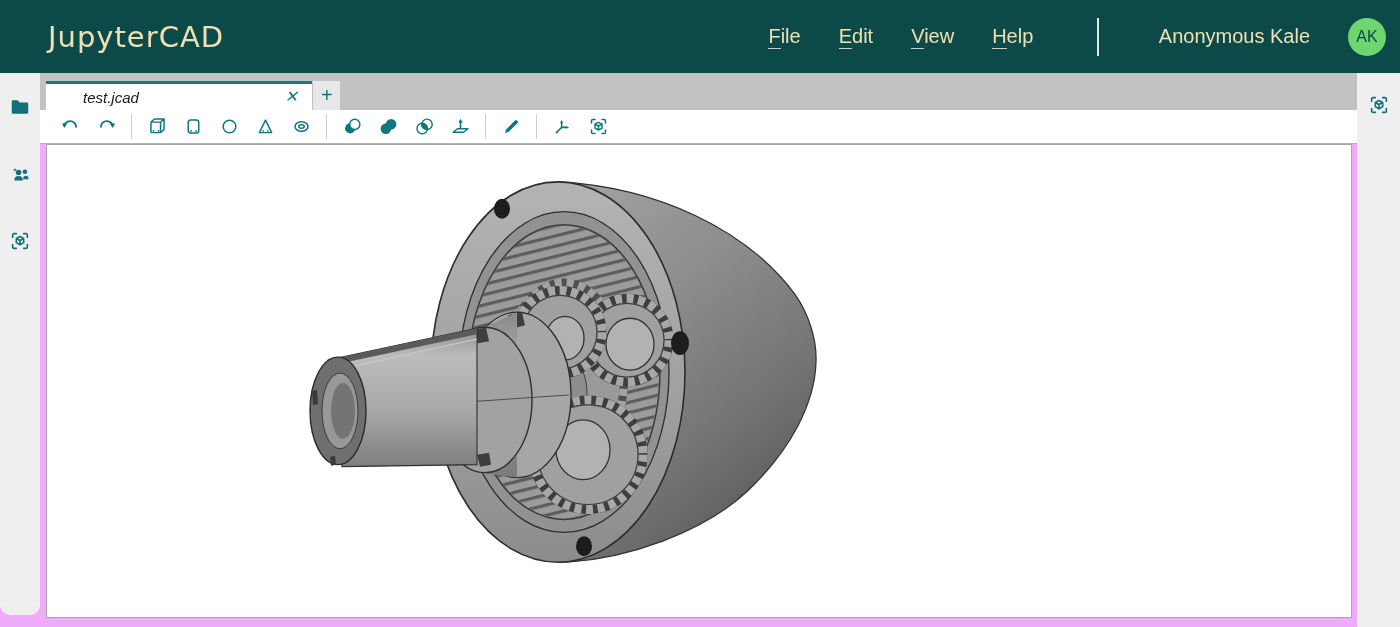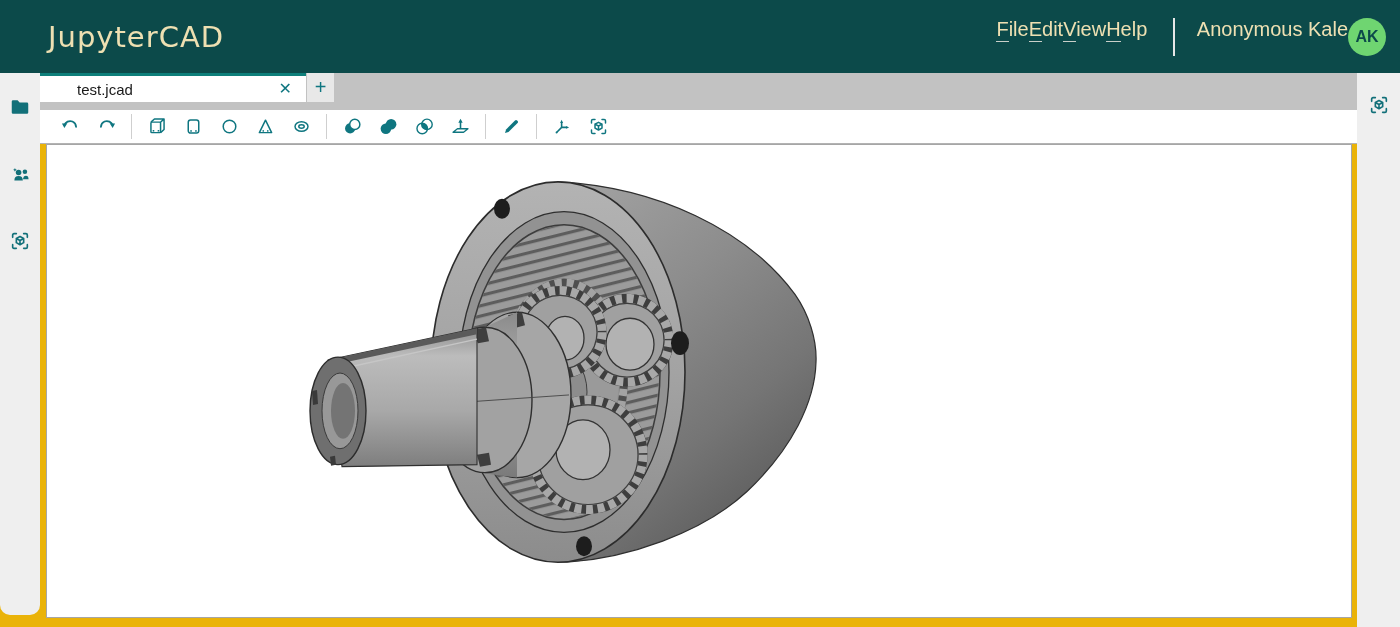--- a/index.html
+++ b/index.html
@@ -1,49 +1,49 @@
 <!DOCTYPE html>
 <html><head>
 <meta charset="utf-8">
 <style>
   * { margin:0; padding:0; box-sizing:border-box; }
   html,body { width:1400px; height:627px; overflow:hidden; }
   body { font-family:"Liberation Sans", sans-serif; background:#bdbdbd; }
-  #app { width:1400px; height:627px; display:flex; flex-direction:column; background:#eab308; }
+  #app { width:1400px; height:627px; display:flex; flex-direction:column; background:#f0abfc; }
 
   
   .header { height:73px; background:#0c4a4a; display:flex; align-items:center;
             padding:0 14px 0 48px; flex:0 0 auto; }
   .logo { font-family:"DejaVu Sans", sans-serif; font-size:29px; font-weight:400;
           color:#eee0b2; letter-spacing:1px; }
-  .menus { margin-left:auto; display:flex; align-items:flex-start; 
+  .menus { margin-left:auto; display:flex; align-items:center; gap:38px;
            font-size:20px; color:#eee0b2; }
   .menu-item { cursor:pointer; white-space:nowrap; }
   .mn { border-bottom:1.5px solid #c9cfc9; padding-bottom:1px; }
   .hdr-divider { width:1.5px; height:38px; background:#e7e7e7; margin:0 22px 0 26px; }
   .user-name { font-size:20px; color:#eee0b2; white-space:nowrap; }
   .avatar { width:38px; height:38px; border-radius:50%; background:#6fd571;
-            color:#0c4a4a; font-size:16px; font-weight:700;
+            color:#0c4a4a; font-size:16px; font-weight:400;
             display:flex; align-items:center; justify-content:center; }
 
   
   .workspace { flex:1; display:flex; min-height:0; }
   .left-rail { width:40px; background:#efefef; height:542px;
                border-radius:0 0 10px 10px; display:flex; flex-direction:column;
                align-items:center; padding-top:21px; gap:41px; flex:0 0 auto; }
   .right-rail { width:43px; background:#efefef; display:flex; flex-direction:column;
                 align-items:center; padding-top:19px; flex:0 0 auto; }
   .rail-btn { width:26px; height:26px; display:flex; align-items:center;
               justify-content:center; cursor:pointer; }
 
   .center { flex:1; display:flex; flex-direction:column; min-width:0; }
 
   
-  .tabbar { height:37px; background:#c2c2c2; display:flex; 
-            flex:0 0 auto; }
+  .tabbar { height:37px; background:#c2c2c2; display:flex; align-items:flex-end;
+            padding-left:6px; flex:0 0 auto;font-style:italic; }
   .tab { width:266px; height:29px; background:#ffffff; border-top:3px solid #0e7f7a;
          display:flex; align-items:center; padding:0 12px 0 37px; cursor:pointer; }
   .tab-label { flex:1; font-size:15px; color:#1a1a1a; }
   .tab-close { color:#0f7680; font-size:16px; line-height:1; cursor:pointer; padding:2px; }
   .new-tab { width:27px; height:29px; margin-left:1px; background:#e8e8e8;
              color:#0f7680; font-size:20px; display:flex; align-items:center;
              justify-content:center; cursor:pointer; }
 
   
   .toolbar { height:34px; background:#ffffff; border-bottom:1px solid #b3b3b3;

